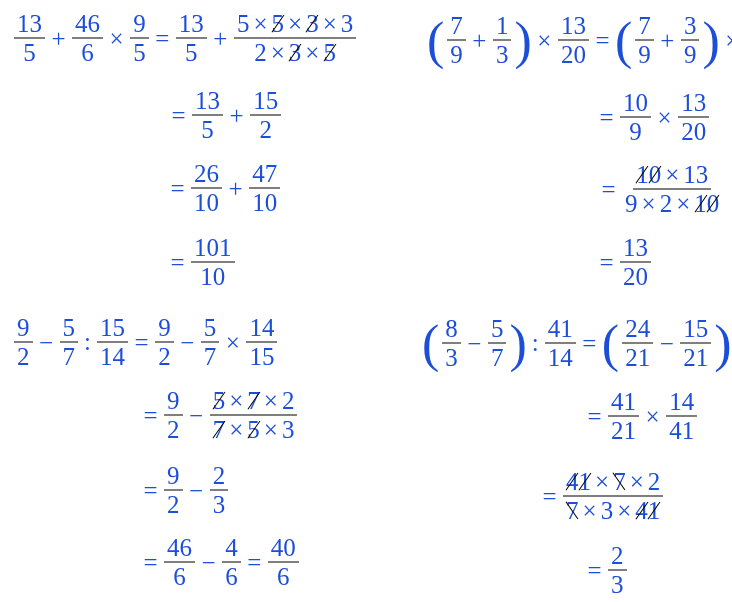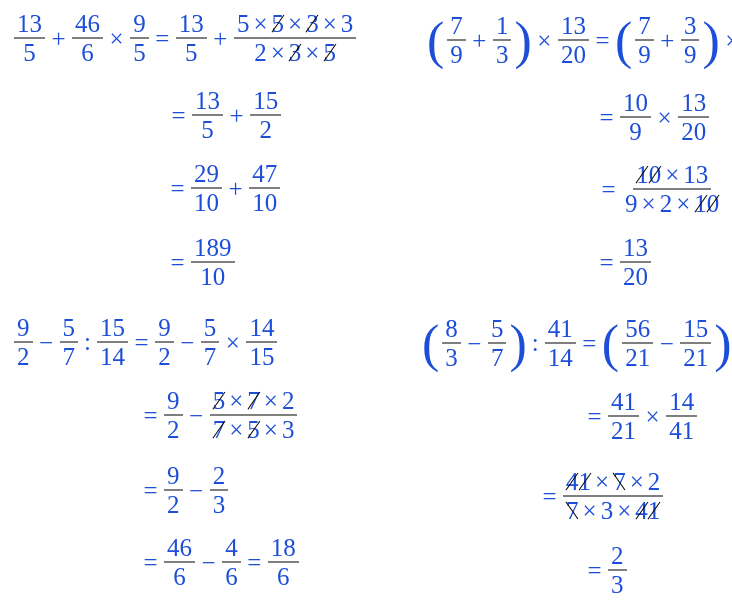--- a/index.html
+++ b/index.html
@@ -135,41 +135,41 @@
           </span>
           <span class="den">
             <span>2</span>
           </span>
         </span>
       </div>
       <div class="line" style="left: 166px; top: 188px;">
         <span class="op">=</span>
         <span class="frac">
           <span class="num">
-            <span>29</span>
+            <span>26</span>
           </span>
           <span class="den">
             <span>10</span>
           </span>
         </span>
         <span class="op">+</span>
         <span class="frac">
           <span class="num">
             <span>47</span>
           </span>
           <span class="den">
             <span>10</span>
           </span>
         </span>
       </div>
       <div class="line" style="left: 166px; top: 262px;">
         <span class="op">=</span>
         <span class="frac">
           <span class="num">
-            <span>189</span>
+            <span>101</span>
           </span>
           <span class="den">
             <span>10</span>
           </span>
         </span>
       </div>
     </div>
     <div>
       <div class="line" style="left: 12px; top: 342px;">
         <span class="frac">
@@ -289,21 +289,21 @@
           <span class="num">
             <span>4</span>
           </span>
           <span class="den">
             <span>6</span>
           </span>
         </span>
         <span class="op">=</span>
         <span class="frac">
           <span class="num">
-            <span>18</span>
+            <span>40</span>
           </span>
           <span class="den">
             <span>6</span>
           </span>
         </span>
       </div>
     </div>
     <div>
       <div class="line" style="left: 426px; top: 40px;">
         <span class="paren">(</span>
@@ -434,21 +434,21 @@
             <span>41</span>
           </span>
           <span class="den">
             <span>14</span>
           </span>
         </span>
         <span class="op">=</span>
         <span class="paren">(</span>
         <span class="frac">
           <span class="num">
-            <span>56</span>
+            <span>24</span>
           </span>
           <span class="den">
             <span>21</span>
           </span>
         </span>
         <span class="op">−</span>
         <span class="frac">
           <span class="num">
             <span>15</span>
           </span>

